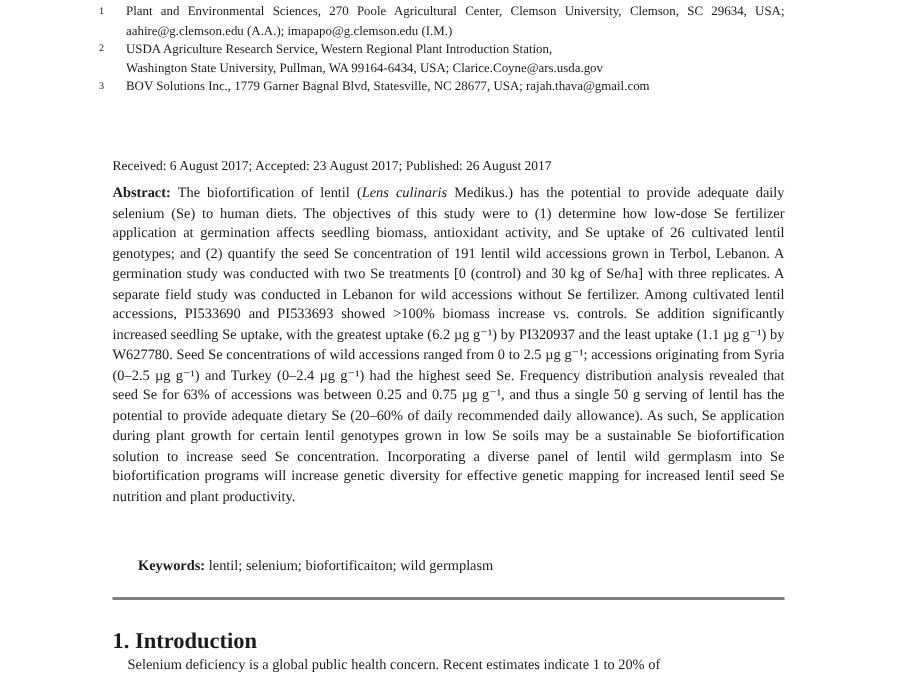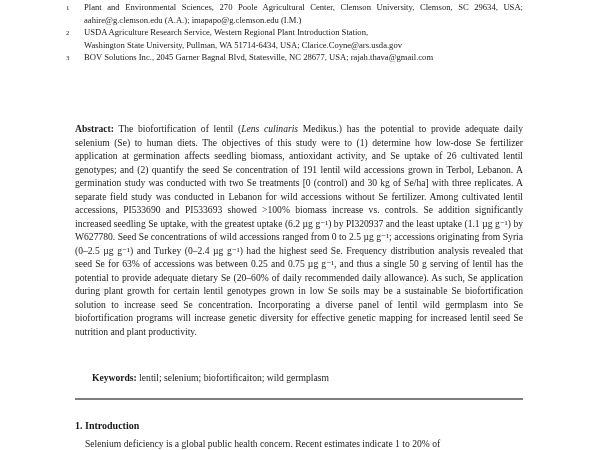--- a/index.html
+++ b/index.html
@@ -47,21 +47,21 @@
   .bold { font-weight: bold; }
   .italic { font-style: italic; }
 
   
   .keywords { top: 371px; font-size: 9.6px; line-height: 13px; margin-left: 17px; }
 
   
   .rule { top: 398px; height: 2px; background: #7f7f7f; }
 
   
-  .section-heading { top: 420px; font-size: 10px; font-weight: bold; }
+  .section-heading { top: 420px; font-size: 15px; font-weight: bold; }
   .intro {
     top: 437px;
     font-size: 9.6px;
     line-height: 13.5px;
     text-align: justify;
     text-indent: 10px;
   }
 </style>
 </head>
 <body>
@@ -69,28 +69,29 @@
 <div class="page">
 
   <div class="content affiliations">
     <div class="affil-row">
       <span class="affil-marker">1</span>
       <div class="affil-text">Plant and Environmental Sciences, 270 Poole Agricultural Center, Clemson University, Clemson, SC 29634, USA; aahire@g.clemson.edu (A.A.); imapapo@g.clemson.edu (I.M.)</div>
     </div>
     <div class="affil-row">
       <span class="affil-marker">2</span>
       <div class="affil-text">USDA Agriculture Research Service, Western Regional Plant Introduction Station,
-Washington State University, Pullman, WA 51714-6434, USA; Clarice.Coyne@ars.usda.gov</div>
+Washington State University, Pullman, WA 99164-6434, USA; Clarice.Coyne@ars.usda.gov</div>
     </div>
     <div class="affil-row">
       <span class="affil-marker">3</span>
-      <div class="affil-text">BOV Solutions Inc., 2045 Garner Bagnal Blvd, Statesville, NC 28677, USA; rajah.thava@gmail.com</div>
+      <div class="affil-text">BOV Solutions Inc., 1779 Garner Bagnal Blvd, Statesville, NC 28677, USA; rajah.thava@gmail.com</div>
     </div>
   </div>
 
+  <div class="content dates">Received: 6 August 2017; Accepted: 23 August 2017; Published: 26 August 2017</div>
 
   <div class="content abstract">
     <span class="bold">Abstract:</span><span> The biofortification of lentil (</span><span class="italic">Lens culinaris</span><span> Medikus.) has the potential to provide adequate daily selenium (Se) to human diets. The objectives of this study were to (1) determine how low-dose Se fertilizer application at germination affects seedling biomass, antioxidant activity, and Se uptake of 26 cultivated lentil genotypes; and (2) quantify the seed Se concentration of 191 lentil wild accessions grown in Terbol, Lebanon. A germination study was conducted with two Se treatments [0 (control) and 30 kg of Se/ha] with three replicates. A separate field study was conducted in Lebanon for wild accessions without Se fertilizer. Among cultivated lentil accessions, PI533690 and PI533693 showed &gt;100% biomass increase vs. controls. Se addition significantly increased seedling Se uptake, with the greatest uptake (6.2 µg g⁻¹) by PI320937 and the least uptake (1.1 µg g⁻¹) by W627780. Seed Se concentrations of wild accessions ranged from 0 to 2.5 µg g⁻¹; accessions originating from Syria (0–2.5 µg g⁻¹) and Turkey (0–2.4 µg g⁻¹) had the highest seed Se. Frequency distribution analysis revealed that seed Se for 63% of accessions was between 0.25 and 0.75 µg g⁻¹, and thus a single 50 g serving of lentil has the potential to provide adequate dietary Se (20–60% of daily recommended daily allowance). As such, Se application during plant growth for certain lentil genotypes grown in low Se soils may be a sustainable Se biofortification solution to increase seed Se concentration. Incorporating a diverse panel of lentil wild germplasm into Se biofortification programs will increase genetic diversity for effective genetic mapping for increased lentil seed Se nutrition and plant productivity.</span>
   </div>
 
   <div class="content keywords">
     <span class="bold">Keywords:</span><span> lentil; selenium; biofortificaiton; wild germplasm</span>
   </div>
 
   <div class="content rule"></div>

